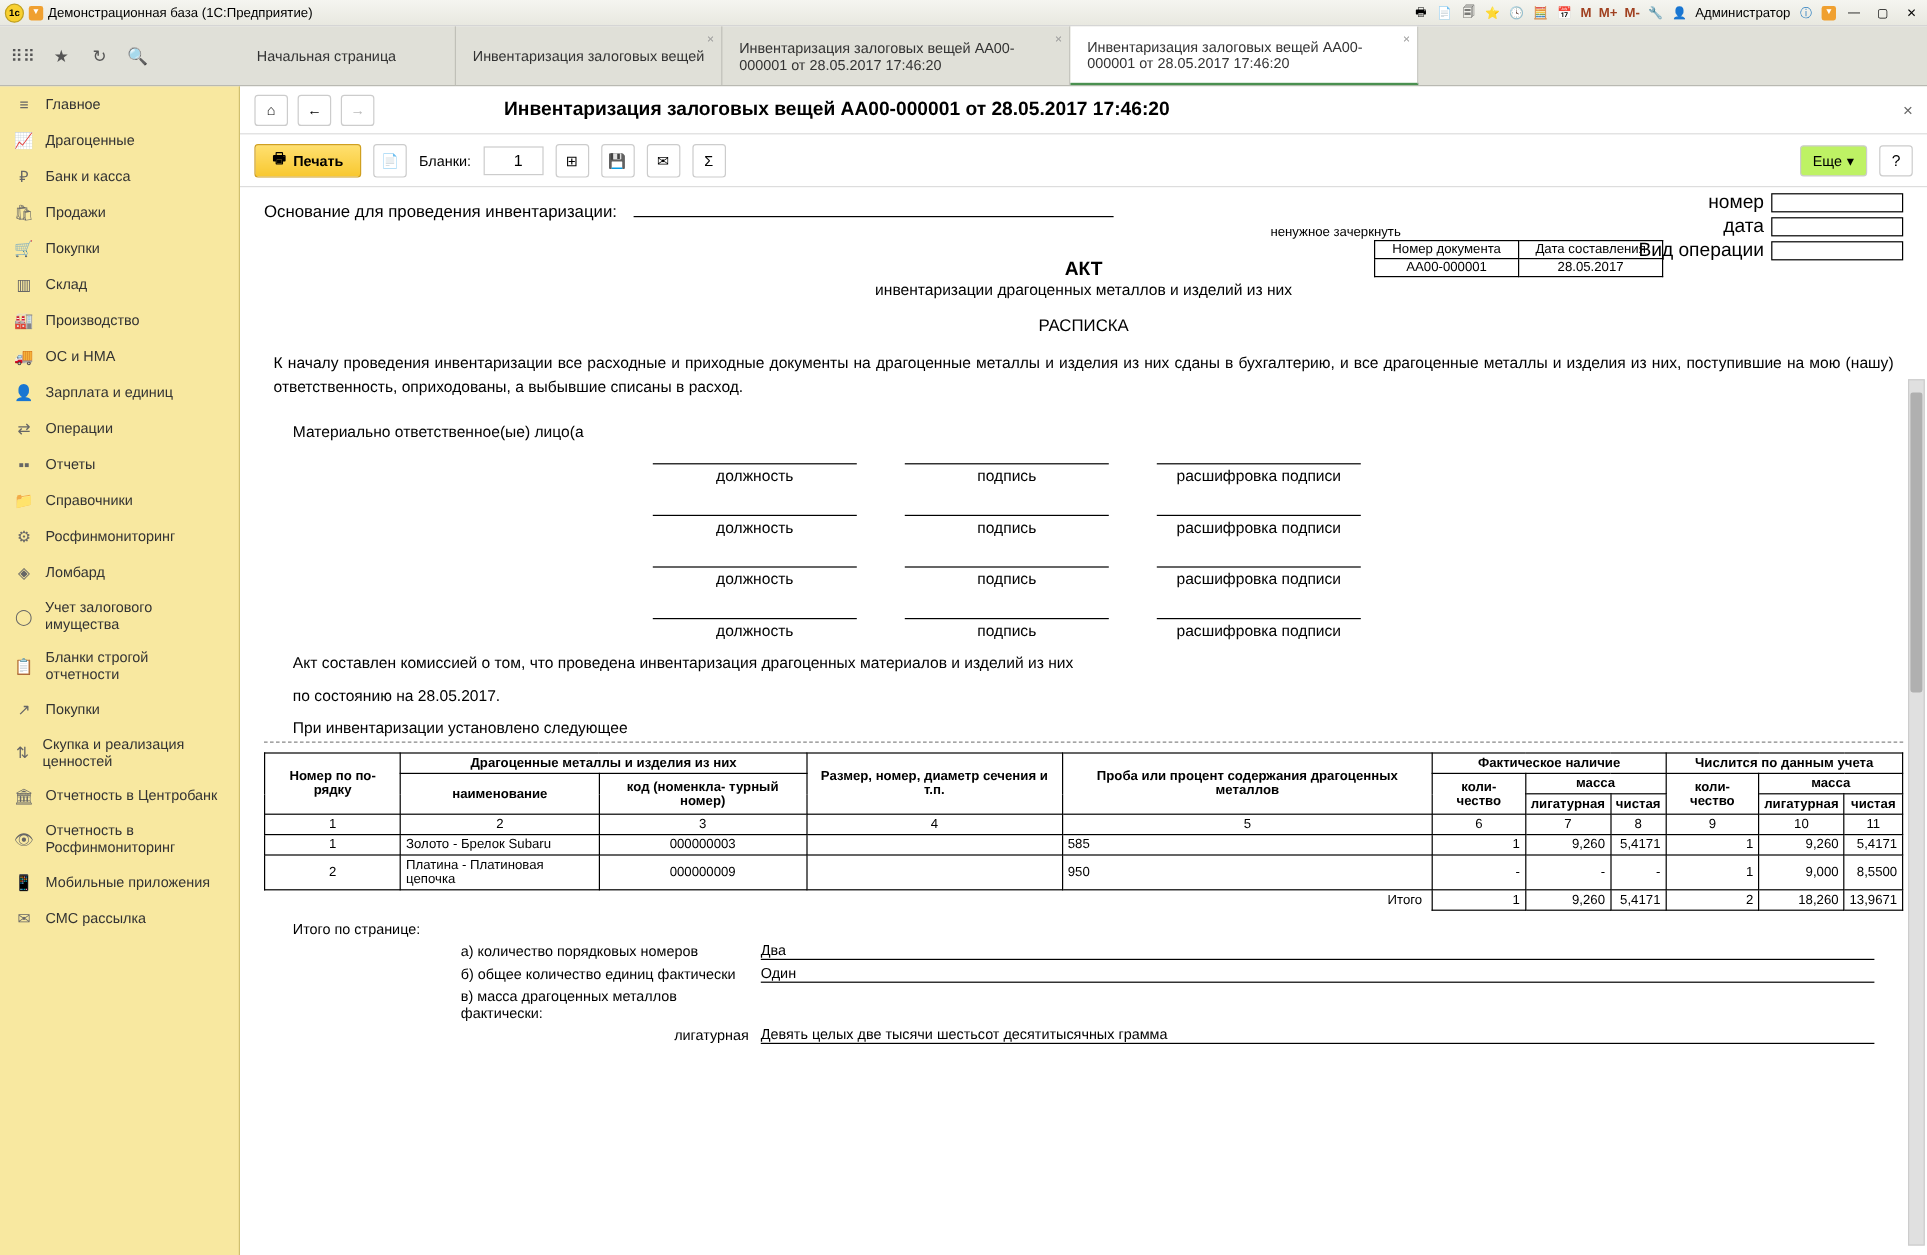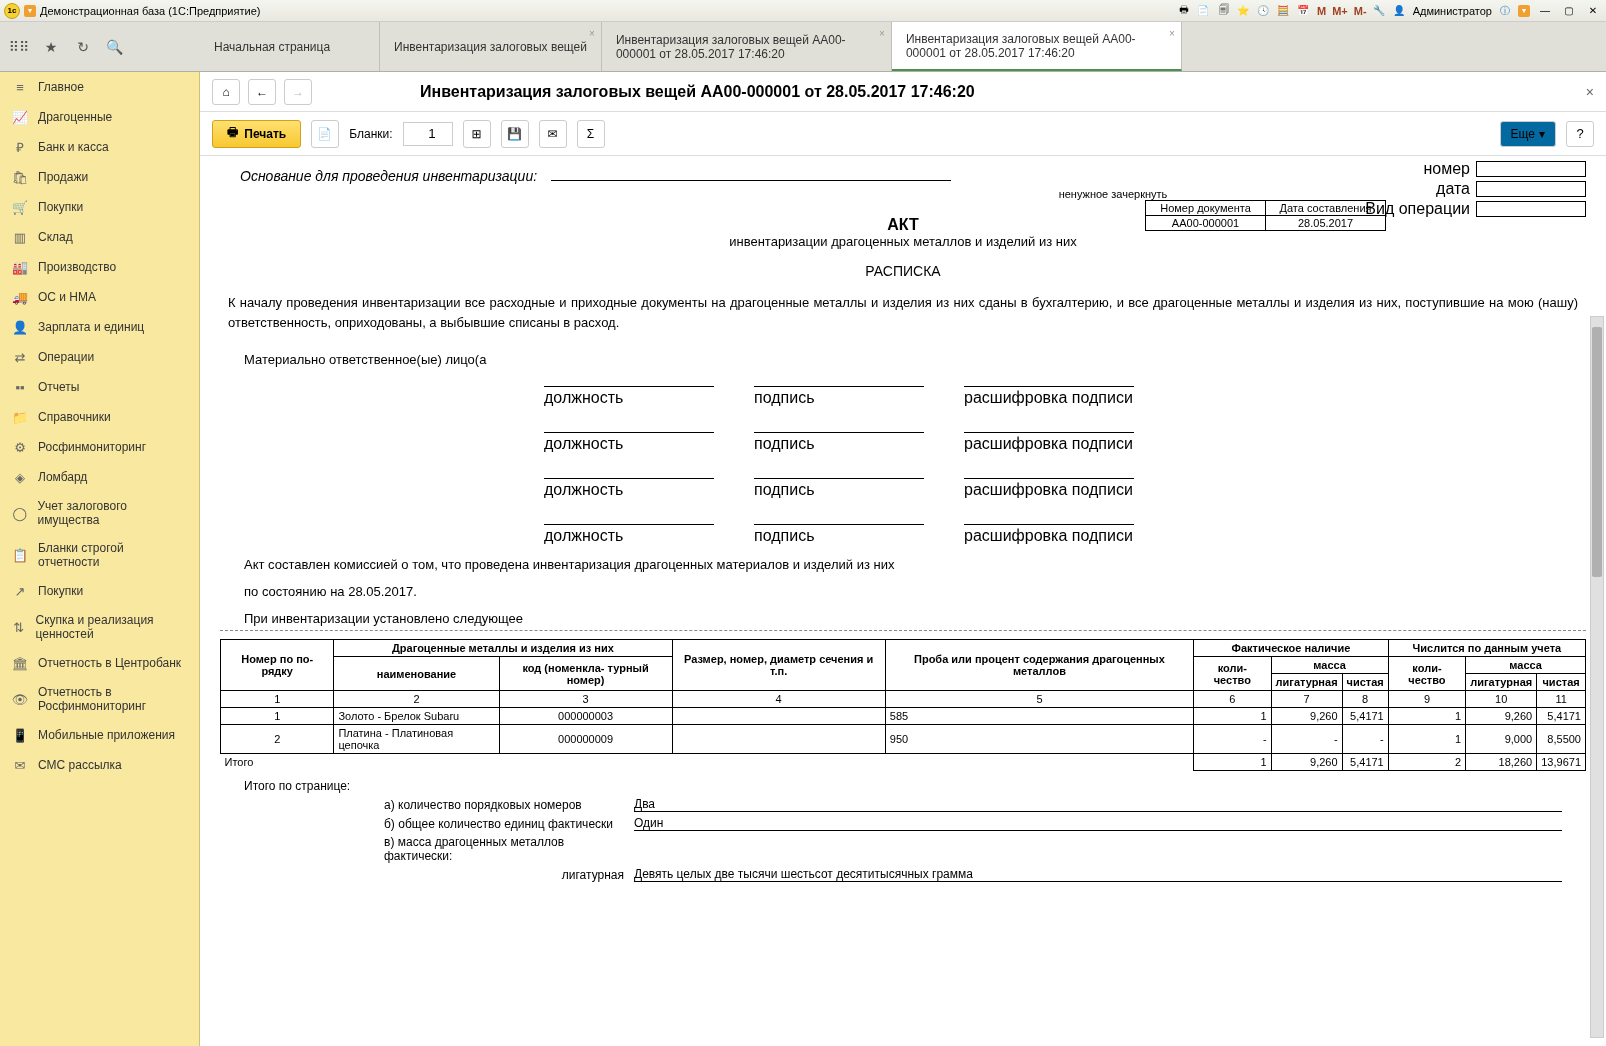--- a/index.html
+++ b/index.html
@@ -38,47 +38,47 @@
 .content-title { font-size: 16px; font-weight: bold; margin-left: 100px; }
 .content-close { margin-left: auto; font-size: 14px; cursor: pointer; color: #666; }
 
 
 .toolbar { height: 44px; display: flex; align-items: center; padding: 0 12px; gap: 10px; border-bottom: 1px solid #ddd; }
 .print-btn { height: 28px; padding: 0 14px; background: linear-gradient(#ffe070, #f8c830); border: 1px solid #d0a020; border-radius: 3px; display: flex; align-items: center; gap: 6px; cursor: pointer; font-size: 12px; font-weight: bold; }
 .tool-btn { width: 28px; height: 28px; border: 1px solid #ccc; border-radius: 3px; background: #fff; display: inline-flex; align-items: center; justify-content: center; cursor: pointer; font-size: 12px; }
 .copies-label { font-size: 12px; }
 .copies-input { width: 50px; height: 24px; border: 1px solid #ccc; text-align: right; padding-right: 16px; }
 .toolbar-spacer { flex: 1; }
-.more-btn { height: 26px; padding: 0 10px; border: 1px solid #ccc; border-radius: 3px; background: #0369a1; display: flex; align-items: center; gap: 4px; cursor: pointer; font-size: 12px; }
+.more-btn { height: 26px; padding: 0 10px; border: 1px solid #ccc; border-radius: 3px; background: #bef264; display: flex; align-items: center; gap: 4px; cursor: pointer; font-size: 12px; }
 .help-btn { width: 28px; height: 26px; border: 1px solid #ccc; border-radius: 3px; background: #fff; display: inline-flex; align-items: center; justify-content: center; cursor: pointer; font-size: 13px; }
 
 
 .doc-area { flex: 1; overflow: auto; padding: 8px 20px 20px 20px; position: relative; }
-.doc-basis { font-size: 14px; margin: 4px 0 4px 20px; font-style: italic; }
+.doc-basis { font-size: 14px; margin: 4px 0 4px 0; }
 .basis-line { border-bottom: 1px solid #000; min-width: 400px; display: inline-block; margin-left: 10px; }
 .basis-sub { text-align: center; font-size: 11px; margin-left: 420px; }
 
 .meta-right { position: absolute; right: 20px; top: 4px; font-size: 16px; }
 .meta-row { display: flex; justify-content: flex-end; align-items: center; gap: 6px; margin-bottom: 2px; }
 .meta-box { border: 1px solid #000; width: 110px; height: 16px; }
 
 .akt-block { text-align: center; margin: 16px 0 8px 0; position: relative; }
 .akt-title { font-size: 16px; font-weight: bold; }
 .akt-sub { font-size: 13px; font-weight: normal; }
 .akt-meta { position: absolute; right: 200px; top: -16px; }
 .akt-meta table { border-collapse: collapse; font-size: 11px; }
 .akt-meta td { border: 1px solid #000; padding: 1px 6px; width: 120px; }
 
 .raspiska { text-align: center; font-size: 14px; margin: 14px 0; }
 
 .body-text { font-size: 13px; line-height: 1.5; margin: 14px 8px; text-align: justify; }
 
 .resp-block { margin: 20px 8px 10px 24px; font-size: 13px; }
 .sig-row { display: flex; gap: 40px; margin: 6px 0 12px 300px; }
-.sig-cell { text-align: left; font-size: 16px; }
+.sig-cell { text-align: center; font-size: 13px; }
 .sig-line { border-bottom: 1px solid #000; width: 170px; height: 14px; margin-bottom: 2px; }
 
 .table-caption { font-size: 13px; margin: 12px 8px 2px 24px; }
 
 .dashed-sep { border-top: 1px dashed #888; margin: 4px 0 8px 0; }
 
 
 .data-table { border-collapse: collapse; width: 100%; font-size: 11px; margin-top: 6px; }
 .data-table th, .data-table td { border: 1px solid #000; padding: 2px 4px; text-align: center; vertical-align: middle; }
 .data-table .left { text-align: left; }
@@ -401,21 +401,21 @@
               <td></td>
               <td class="left">950</td>
               <td class="right">-</td>
               <td class="right">-</td>
               <td class="right">-</td>
               <td class="right">1</td>
               <td class="right">9,000</td>
               <td class="right">8,5500</td>
         </tr>
         <tr>
-          <td colspan="5" style="border:none;text-align:left;padding-right:8px;">Итого</td>
+          <td colspan="5" style="border:none;text-align:right;padding-right:8px;">Итого</td>
               <td class="right">1</td>
               <td class="right">9,260</td>
               <td class="right">5,4171</td>
               <td class="right">2</td>
               <td class="right">18,260</td>
               <td class="right">13,9671</td>
         </tr>
       </tbody>
         </table>
 

